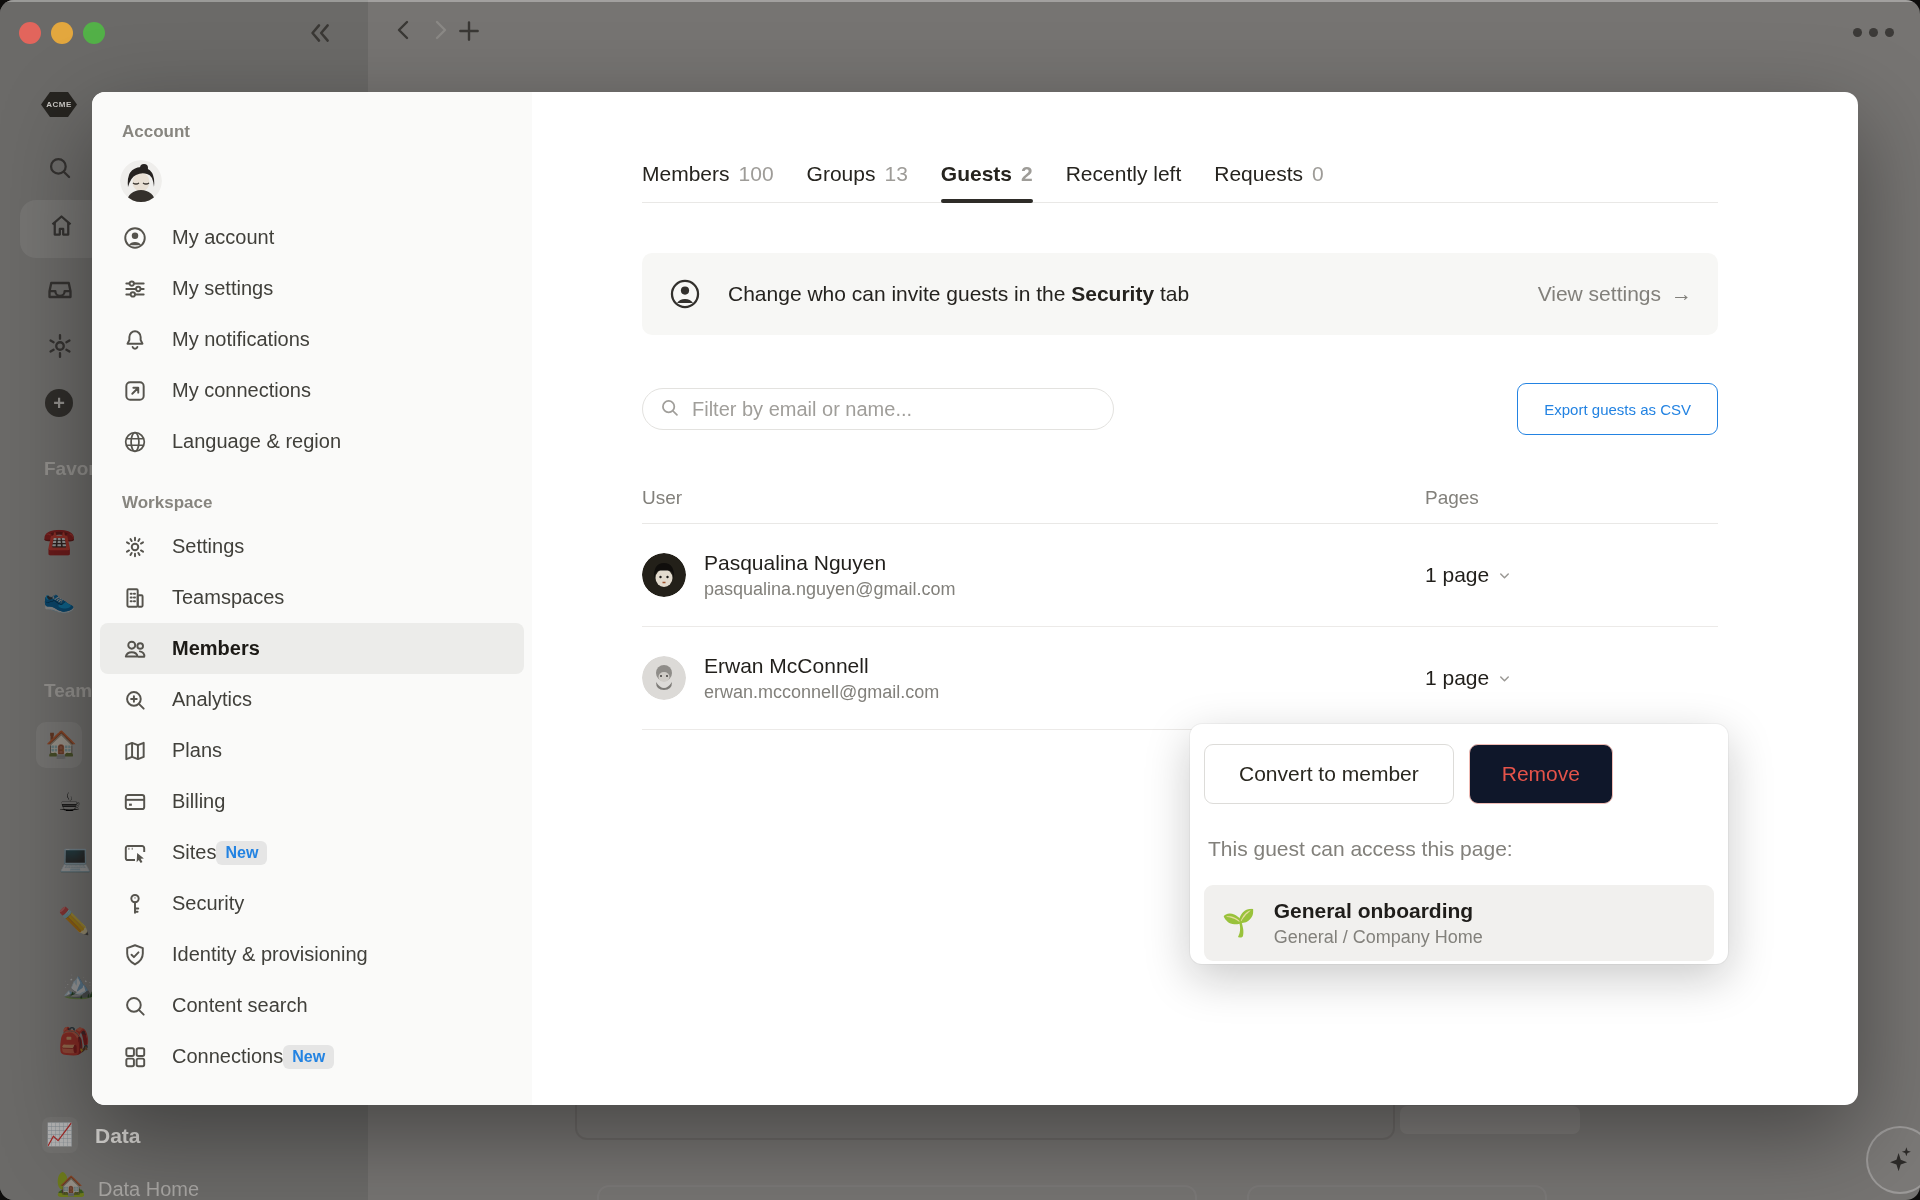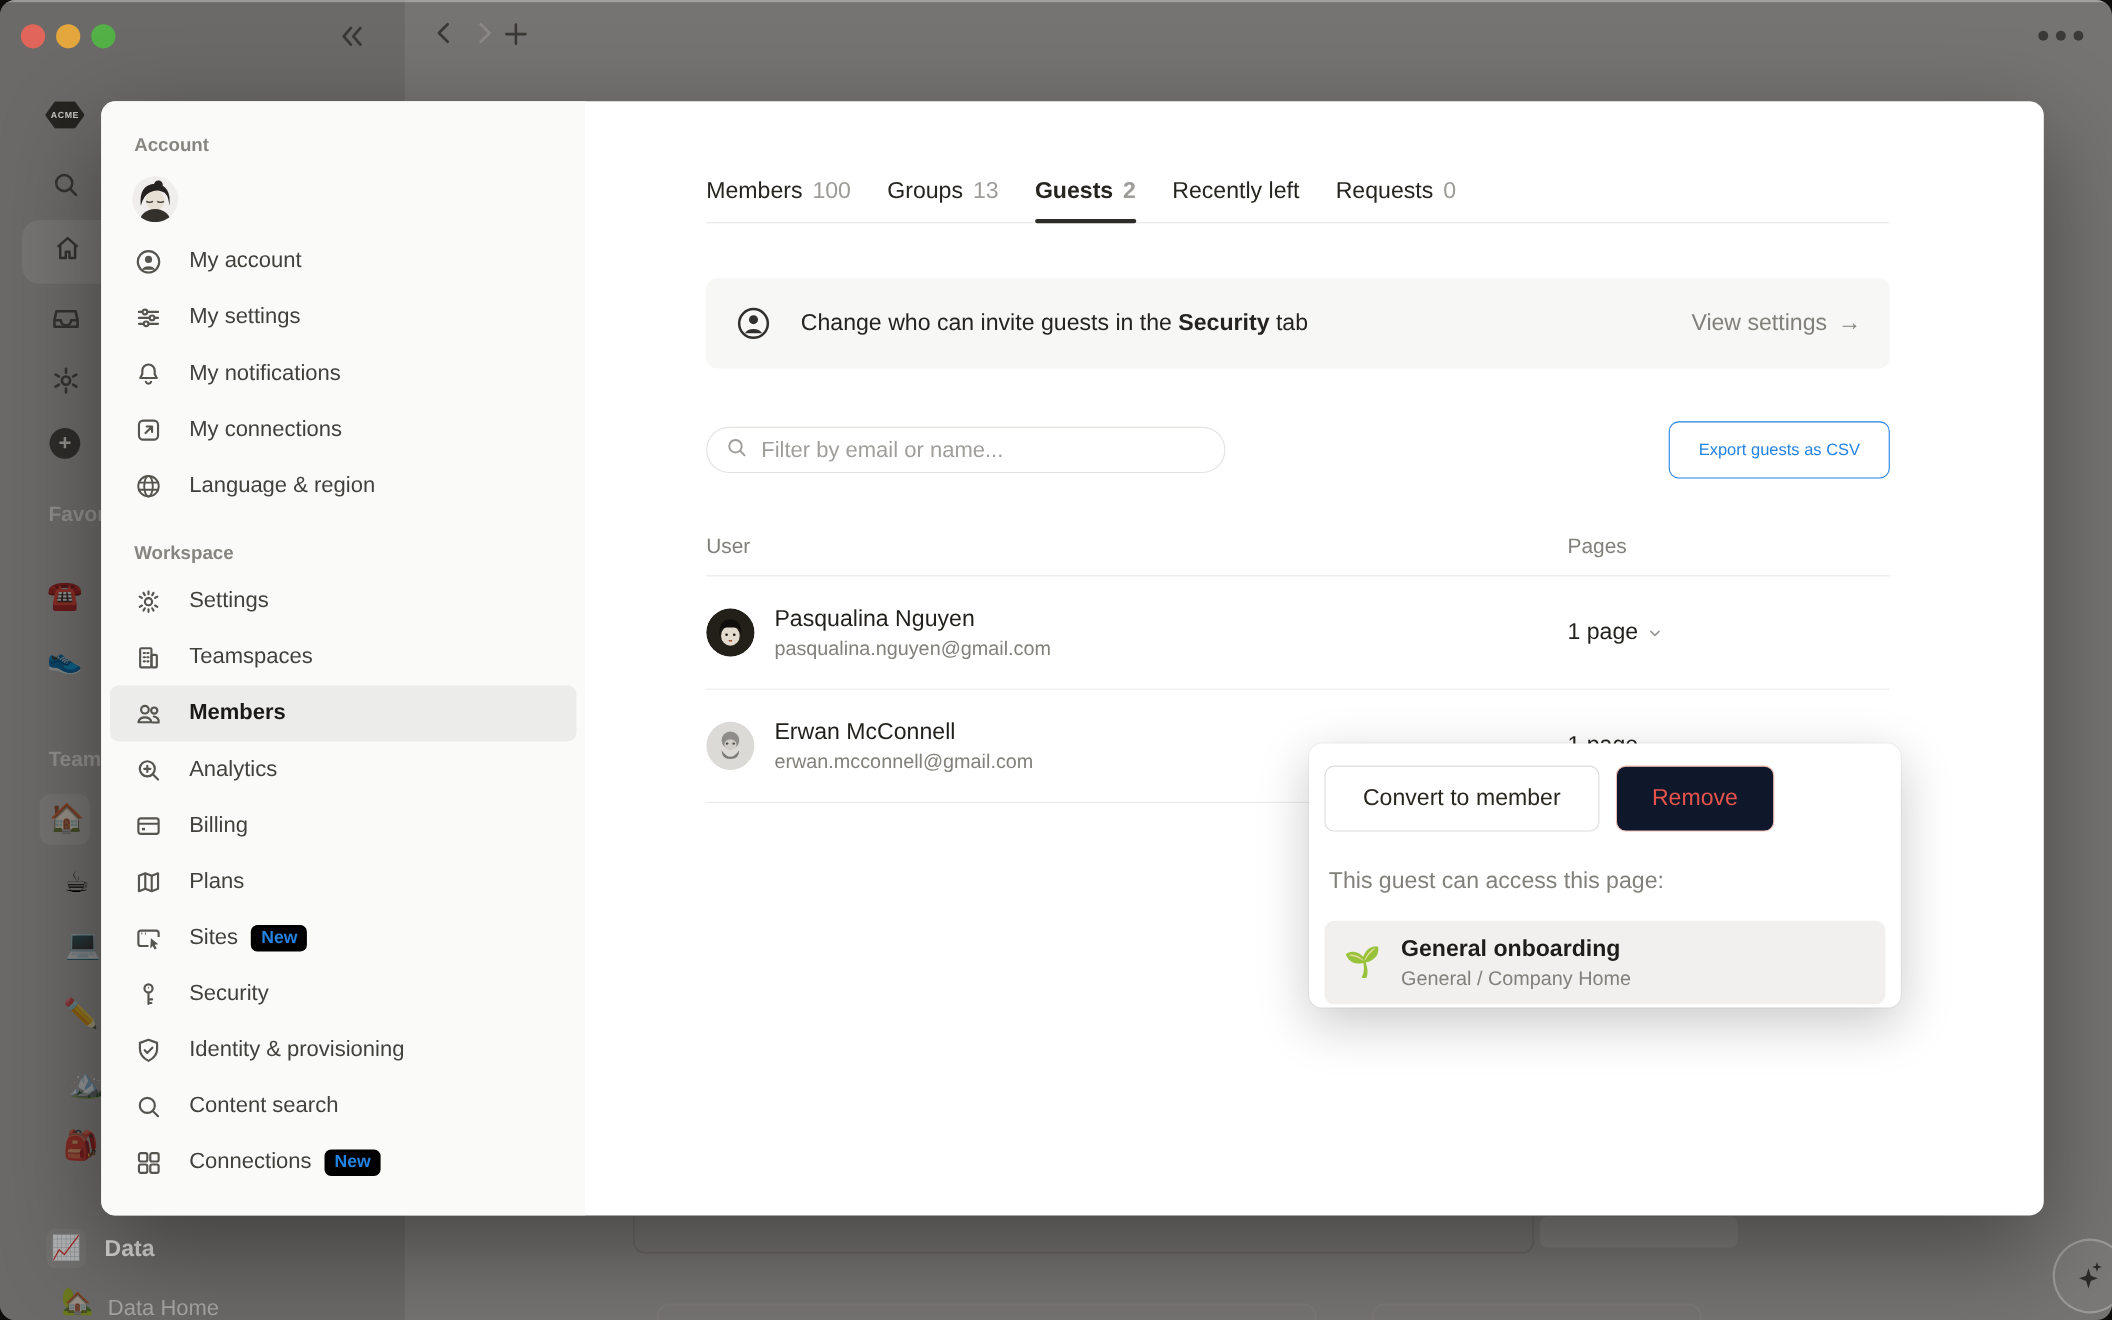--- a/index.html
+++ b/index.html
@@ -49,21 +49,21 @@
   .user-row{display:flex;align-items:center;margin:18px 0 10px 20px;gap:12px;}
   .user-avatar{width:42px;height:42px;border-radius:50%;flex-shrink:0;}
   .user-name{font-size:20px;font-weight:700;color:#24221e;line-height:1.2;}
   .user-email{font-size:17px;color:#84827c;margin-top:3px;}
   .s-item{display:flex;align-items:center;height:51px;padding-left:22px;border-radius:8px;color:#41403b;}
   .s-item .ic{width:26px;height:26px;color:#56544e;flex-shrink:0;display:flex;align-items:center;justify-content:center;}
   .s-item .lbl{margin-left:24px;font-size:20px;}
   .s-item.active{background:#ececea;}
   .s-item.active .lbl{font-weight:700;color:#1c1a16;}
   .ws-title{margin:26px 0 8px 22px;font-size:17px;font-weight:700;color:#87857f;}
-  .badge-new{margin-left:12px;font-size:16px;font-weight:600;color:#2383e2;background:#000000;padding:3px 9px;border-radius:6px;}
+  .badge-new{font-size:16px;font-weight:600;color:#2383e2;background:#e5e5e5;padding:3px 9px;border-radius:6px;}
 
   .m-main{flex:1;position:relative;padding:0 140px 0 110px;}
   .tabs{display:flex;gap:33px;margin-top:70px;border-bottom:1px solid #e9e8e6;}
   .tab{display:flex;gap:9px;padding-bottom:16px;font-size:21px;color:#26241f;cursor:default;position:relative;}
   .tab .cnt{color:#9e9c98;}
   .tab.active{font-weight:600;}
   .tab.active::after{content:"";position:absolute;left:0;right:0;bottom:-1px;height:4px;background:#2e2c28;border-radius:2px;}
 
   .banner{margin-top:50px;height:82px;background:#f7f7f5;border-radius:10px;display:flex;align-items:center;padding:0 26px;}
   .banner .b-ic{width:34px;height:34px;color:#32302c;flex-shrink:0;}
@@ -81,21 +81,21 @@
   .g-col-user{flex:1;}
   .g-col-pages{width:313px;padding-left:20px;}
   .g-row{display:flex;align-items:center;height:103px;border-bottom:1px solid #eceae8;}
   .g-user{flex:1;display:flex;align-items:center;gap:18px;}
   .g-avatar{width:44px;height:44px;border-radius:50%;flex-shrink:0;}
   .g-name{font-size:21px;color:#211f1b;line-height:1.25;}
   .g-mail{font-size:18px;color:#82807b;margin-top:3px;}
   .g-pages{width:313px;padding-left:20px;display:flex;align-items:center;gap:8px;font-size:21px;color:#211f1b;}
   .g-pages .chev{color:#9a9894;display:flex;}
 
-  .popup{position:absolute;left:1098px;top:584px;width:538px;height:240px;background:#fff;border-radius:12px;
+  .popup{position:absolute;left:1098px;top:632px;width:538px;height:240px;background:#fff;border-radius:12px;
     box-shadow:0 0 0 1px rgba(15,15,15,.04),0 14px 46px rgba(15,15,15,.22);padding:20px 14px 0 14px;z-index:5;}
   .popup-btns{display:flex;gap:15px;}
   .btn-convert{height:60px;padding:0 34px;border:1.5px solid #dddcd9;border-radius:9px;background:#fff;font-size:21px;color:#29271f;display:flex;align-items:center;}
   .btn-remove{height:60px;padding:0 32px;border:1.5px solid #f0bcb5;border-radius:9px;background:#0f172a;font-size:21px;color:#e5534a;display:flex;align-items:center;}
   .popup-caption{margin:33px 0 0 4px;font-size:21px;color:#82807b;}
   .popup-page{margin-top:24px;height:76px;background:#f1f0ee;border-radius:9px;display:flex;align-items:center;padding:0 18px;gap:18px;}
   .pg-emoji{font-size:27px;color:#58a942;line-height:1;}
   .pg-title{font-size:21px;font-weight:600;color:#1f1d1a;line-height:1.2;}
   .pg-path{font-size:18px;color:#82807b;margin-top:4px;}
 </style>
@@ -302,36 +302,36 @@
         <span class="ic">
             <svg width="26" height="26" viewBox="0 0 24 24" fill="none" stroke="currentColor" stroke-width="1.8" stroke-linecap="round">
               <circle cx="11" cy="11" r="6.3"></circle>
               <path d="M15.6 15.6L20 20M11 8.4v5.2M8.4 11h5.2"></path>
             </svg>
           </span>
         <span class="lbl">Analytics</span>
       </div>
       <div class="s-item">
         <span class="ic">
+            <svg width="26" height="26" viewBox="0 0 24 24" fill="none" stroke="currentColor" stroke-width="1.8" stroke-linejoin="round">
+              <path d="M4 6.5l5.3-2 5.4 2 5.3-2v13l-5.3 2-5.4-2-5.3 2Z"></path>
+              <path d="M9.3 4.5v13M14.7 6.5v13"></path>
+            </svg>
+          </span>
+        <span class="lbl">Plans</span>
+      </div>
+      <div class="s-item">
+        <span class="ic">
             <svg width="26" height="26" viewBox="0 0 24 24" fill="none" stroke="currentColor" stroke-width="1.8">
               <rect x="3.5" y="5.5" width="17" height="13" rx="2"></rect>
               <path d="M3.5 10h17"></path>
               <rect x="6.5" y="13.5" width="2.6" height="2" fill="currentColor" stroke="none"></rect>
             </svg>
           </span>
         <span class="lbl">Billing</span>
-      </div>
-      <div class="s-item">
-        <span class="ic">
-            <svg width="26" height="26" viewBox="0 0 24 24" fill="none" stroke="currentColor" stroke-width="1.8" stroke-linejoin="round">
-              <path d="M4 6.5l5.3-2 5.4 2 5.3-2v13l-5.3 2-5.4-2-5.3 2Z"></path>
-              <path d="M9.3 4.5v13M14.7 6.5v13"></path>
-            </svg>
-          </span>
-        <span class="lbl">Plans</span>
       </div>
       <div class="s-item">
         <span class="ic">
             <svg width="26" height="26" viewBox="0 0 24 24" fill="none" stroke="currentColor" stroke-width="1.8" stroke-linejoin="round">
               <path d="M20.5 11V7.5a2 2 0 0 0-2-2h-13a2 2 0 0 0-2 2v9a2 2 0 0 0 2 2H12"></path>
               <path d="M6 8h.8M9 8h.8"></path>
               <path d="M14 12l6.2 5-3 .4 1.7 2.9-1.7 1-1.7-2.9-2 2.2Z" fill="currentColor" stroke="none"></path>
             </svg>
           </span>
         <span class="lbl">Sites</span>

